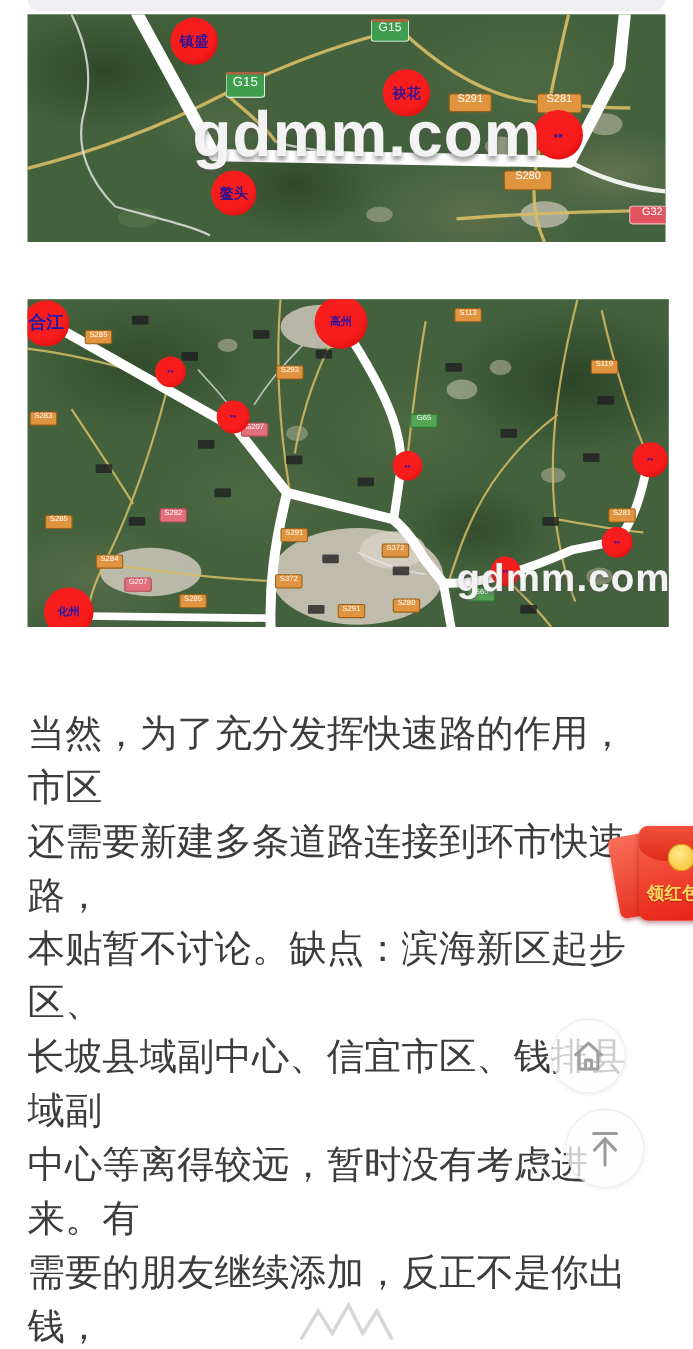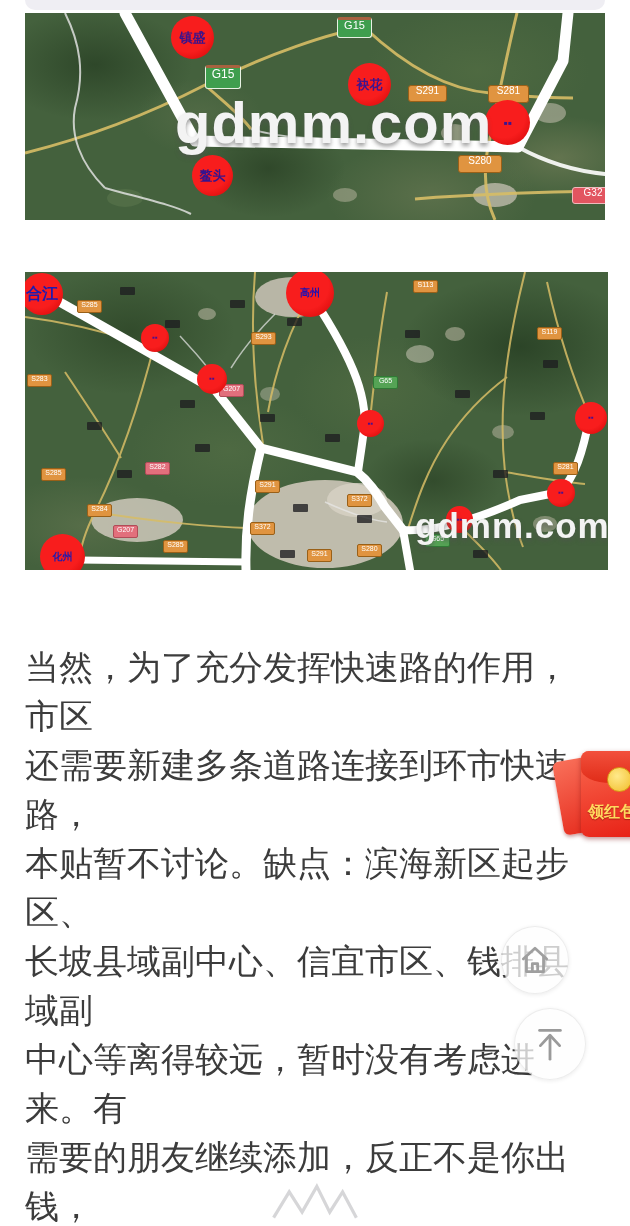--- a/index.html
+++ b/index.html
@@ -108,21 +108,21 @@
         <path d="M80,175 C120,186 148,192 166,201"></path>
         <path d="M226,116 C250,124 300,128 340,126"></path>
       </g>
 
       <g stroke="#ffffff" fill="none" stroke-linejoin="round" stroke-linecap="round">
         <path d="M493,134 C522,150 550,158 580,161" stroke-width="4" opacity=".9"></path>
         <path d="M100,0 L170,128 L493,134 L538,48 L543,0" stroke-width="11"></path>
       </g>
     </svg>
 
-    <div class="circle-marker" style="left:146px;top:3px;width:43px;height:43px;font-size:13px;color:#35148f;">
+    <div class="circle-marker" style="left:130px;top:3px;width:43px;height:43px;font-size:13px;color:#35148f;">
       <span>镇盛</span>
     </div>
     <div class="shield g-green" style="left:312px;top:4px;width:33px;height:17px;font-size:11px;">
       <span>G15</span>
     </div>
     <div class="shield g-green" style="left:180px;top:52px;width:34px;height:20px;font-size:12px;">
       <span>G15</span>
     </div>
     <div class="circle-marker" style="left:323px;top:50px;width:43px;height:43px;font-size:13px;color:#3c1490;">
       <span>袂花</span>

